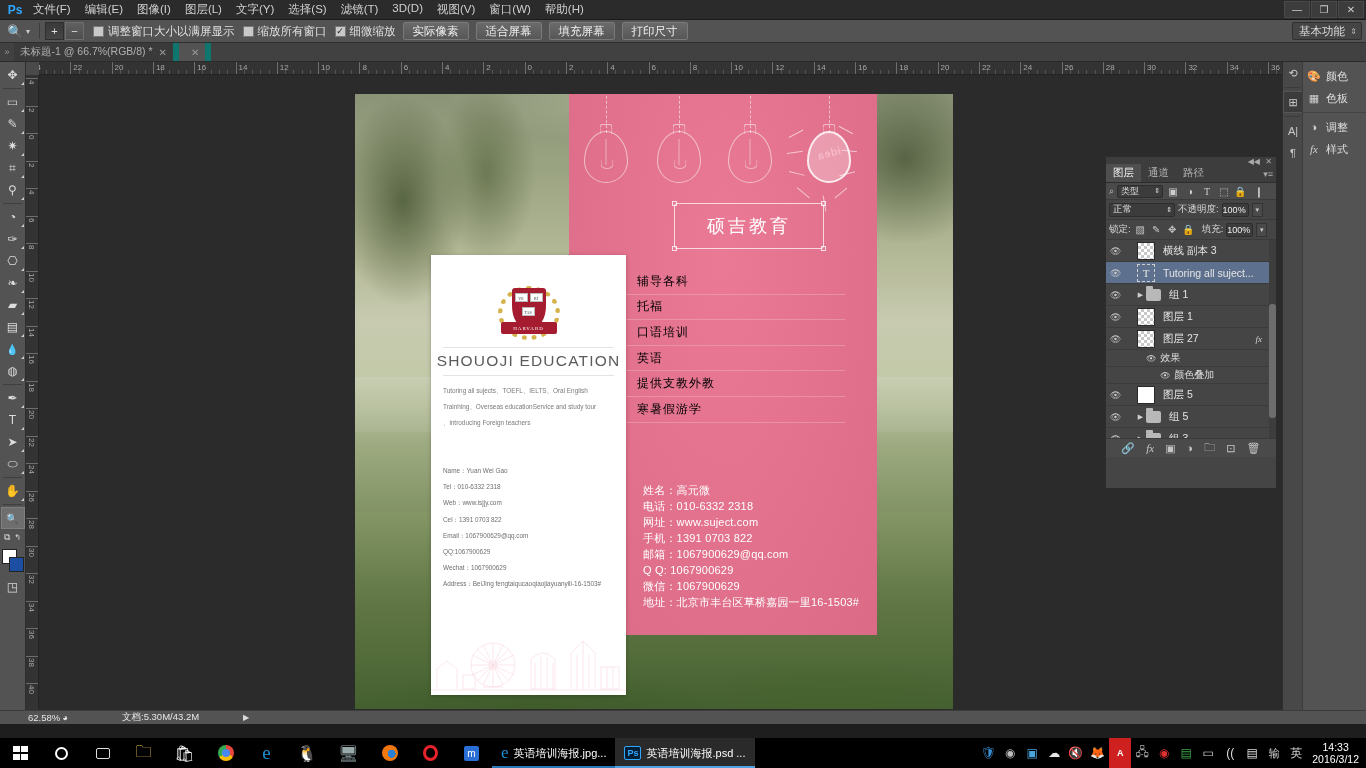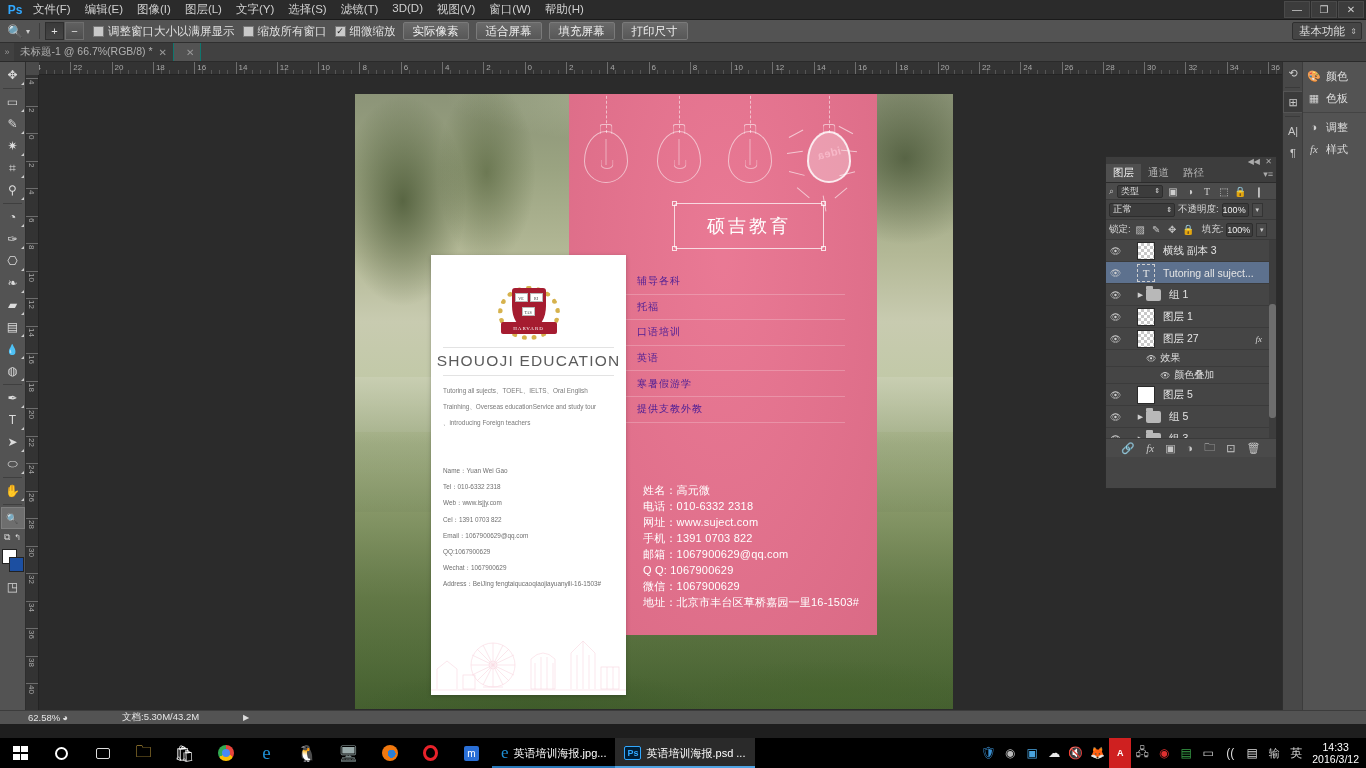--- a/index.html
+++ b/index.html
@@ -80,21 +80,21 @@
   .tabbar {
     position:absolute; left:0; top:43px; width:1366px; height:19px;
     background:#414141; display:flex; align-items:flex-end;
     border-bottom:1px solid #2a2a2a;
   }
   .tab-grip { width:14px; height:18px; color:#999; font-size:9px;
     display:flex; align-items:center; justify-content:center; }
   .doc-tab {
     height:18px; padding:0 6px; display:flex; align-items:center;
     background:#3a3a3a; color:#b0b0b0; font-size:10.5px;
-    border-right:1px solid #0f766e; white-space:nowrap;
+    border-right:6px solid #0f766e; white-space:nowrap;
   }
   .doc-tab.active { background:#535353; color:#e8e8e8; }
   .tab-close { margin-left:6px; font-size:10px; color:#9a9a9a; }
 
   
   .toolbar {
     position:absolute; left:0; top:62px; width:26px; height:648px;
     background:#535353; border-right:1px solid #2e2e2e;
     padding-top:2px;
   }
@@ -234,21 +234,21 @@
 
   .svc-list { position:absolute; left:32px; top:178px; width:244px; }
   .svc-row {
     height:25.6px; display:flex; align-items:center;
     border-bottom:1px solid rgba(255,255,255,.22);
   }
   .svc-ico {
     width:28px; height:16px; display:flex; align-items:center; justify-content:center;
     color:#fdeaf0; font-size:12px; margin-right:8px;
   }
-  .svc-lbl { color:#4c1d95; font-size:10px; letter-spacing:1px; }
+  .svc-lbl { color:#000000; font-size:12px; letter-spacing:1px; }
 
   .pink-contact { position:absolute; left:74px; top:391px; }
   .pc-line { color:#fff; font-size:11px; line-height:16px; white-space:nowrap; letter-spacing:.2px; }
 
   
   .white-card {
     position:absolute; left:76px; top:161px; width:195px; height:440px;
     background:#fff; z-index:5; box-shadow:0 1px 4px rgba(0,0,0,.25);
     overflow:hidden;
   }
@@ -945,26 +945,26 @@
               </div>
               <div class="svc-row">
                 <div class="svc-ico">🗪</div>
                 <div class="svc-lbl">口语培训</div>
               </div>
               <div class="svc-row">
                 <div class="svc-ico" style="font-size: 10px; font-style: italic;">En</div>
                 <div class="svc-lbl">英语</div>
               </div>
               <div class="svc-row">
+                <div class="svc-ico">🖥</div>
+                <div class="svc-lbl">提供支教外教</div>
+              </div>
+              <div class="svc-row">
                 <div class="svc-ico">⌖</div>
                 <div class="svc-lbl">寒暑假游学</div>
-              </div>
-              <div class="svc-row">
-                <div class="svc-ico">🖥</div>
-                <div class="svc-lbl">提供支教外教</div>
               </div>
             </div>
 
           <div class="pink-contact" id="pink-contact">
               <div class="pc-line">姓名：高元微</div>
               <div class="pc-line">电话：010-6332 2318</div>
               <div class="pc-line">网址：www.suject.com</div>
               <div class="pc-line">手机：1391 0703 822</div>
               <div class="pc-line">邮箱：1067900629@qq.com</div>
               <div class="pc-line">Q  Q: 1067900629</div>

